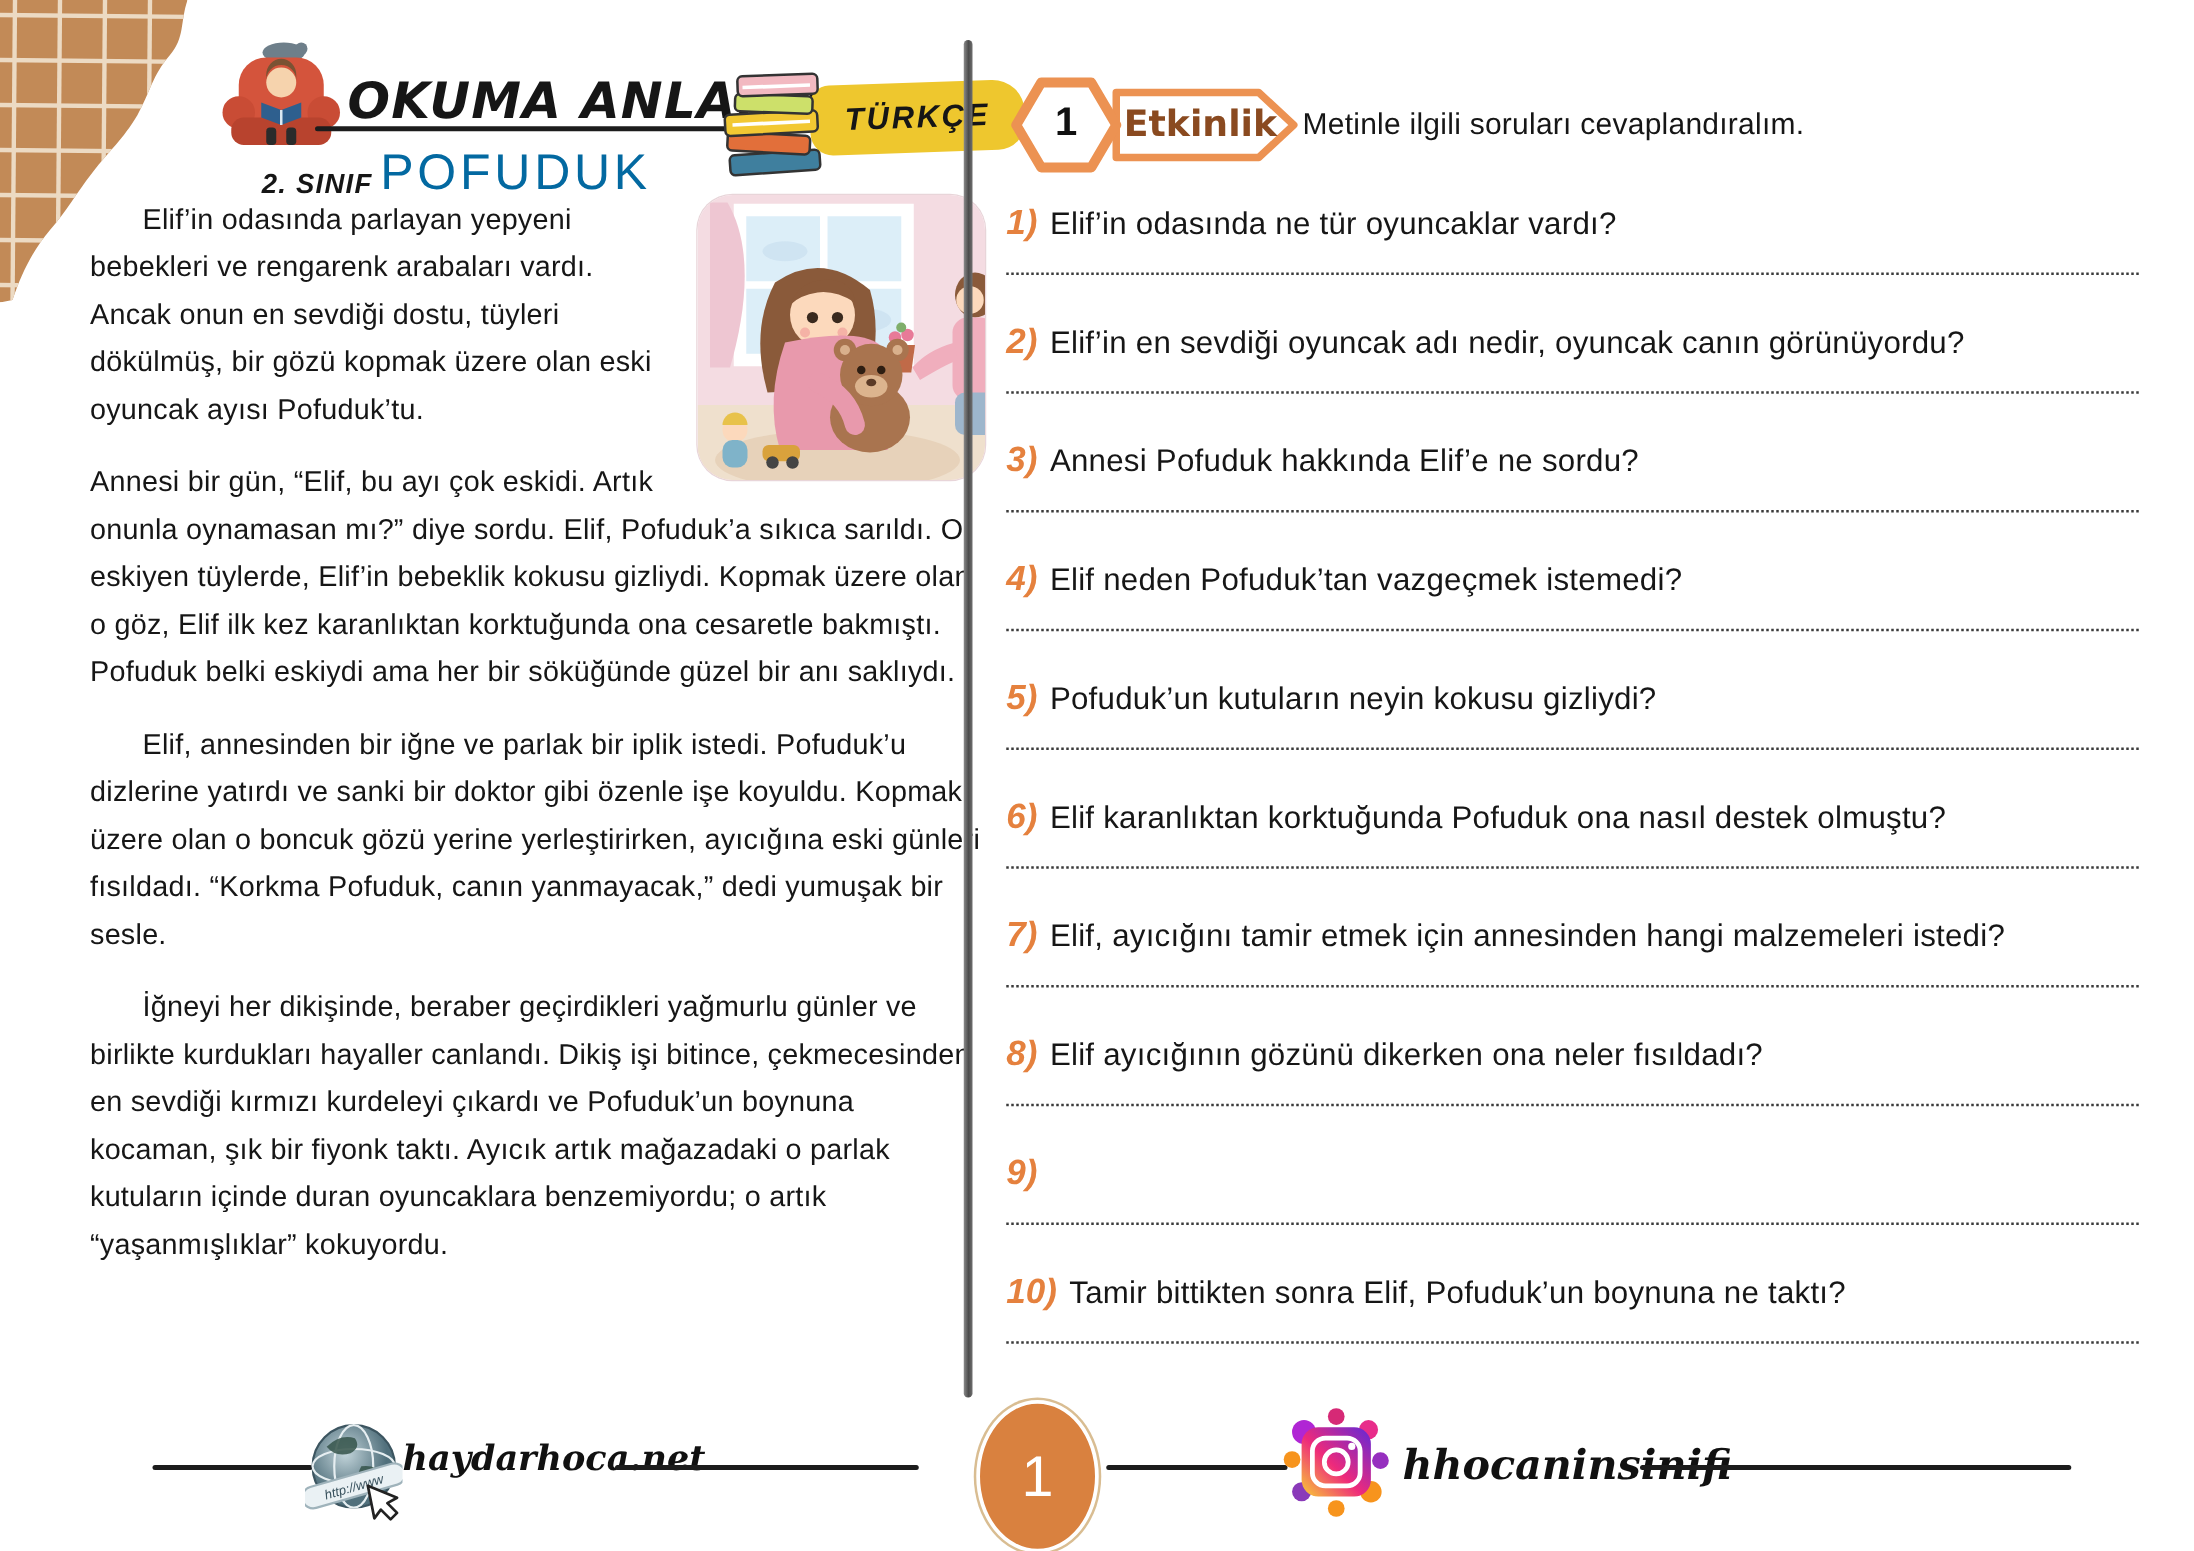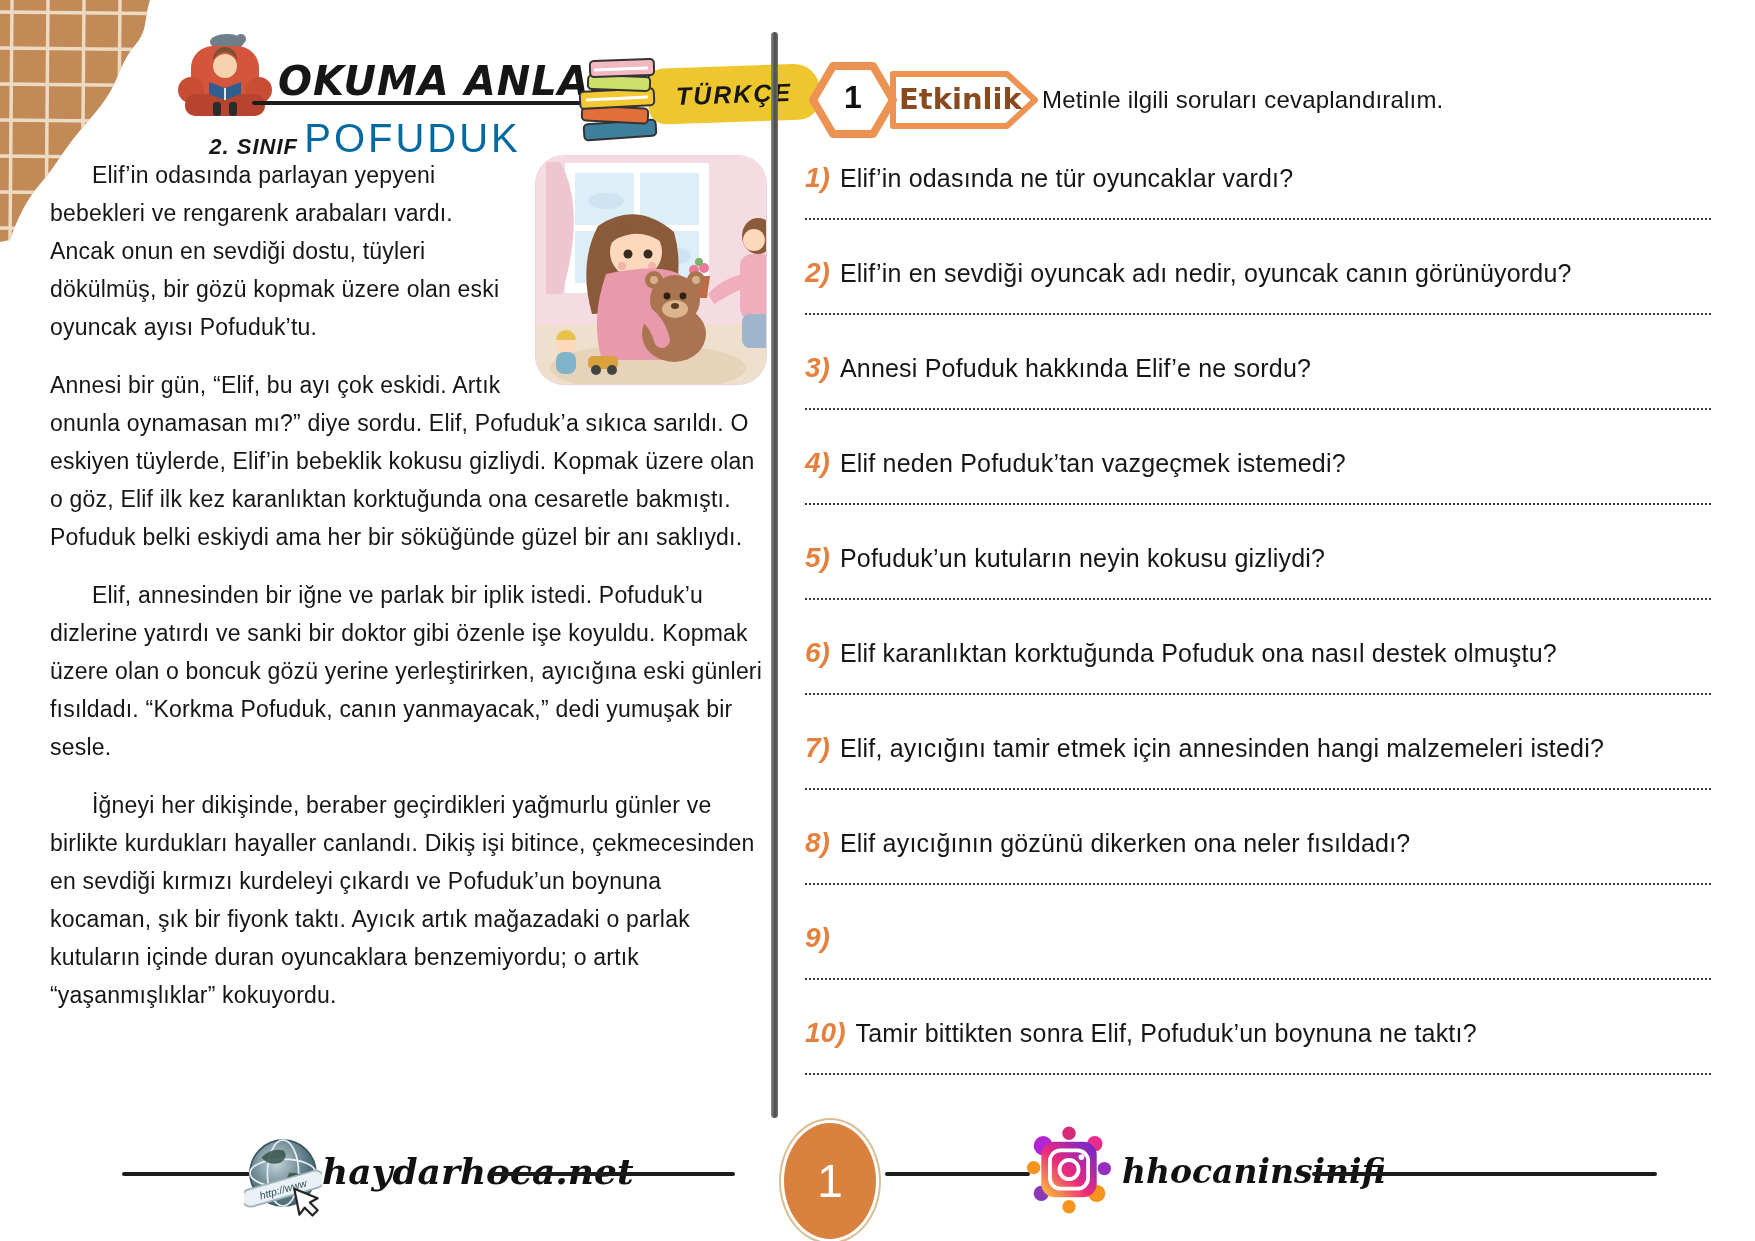--- a/index.html
+++ b/index.html
@@ -17,21 +17,21 @@
          font-weight:800;font-style:italic;font-size:40px;letter-spacing:1px;}
   .header-line{position:absolute;left:252px;top:101px;width:330px;height:4px;background:#1c1c1c;border-radius:2px;}
   .subject-banner{position:absolute;left:648px;top:66px;width:172px;height:56px;background:#EEC72E;
          border-radius:16px 26px 22px 18px;transform:rotate(-2deg);display:flex;align-items:center;justify-content:center;}
   .subject-banner span{font-weight:bold;font-size:25px;letter-spacing:2px;font-style:italic;}
   .books-illu{position:absolute;left:568px;top:48px;z-index:2;}
   .story-title{position:absolute;left:55px;top:116px;width:715px;text-align:center;
          color:#0369a1;font-size:40px;letter-spacing:3px;}
 
   
-  .story{position:absolute;left:50px;top:156px;width:716px;font-size:23px;line-height:38px;letter-spacing:.2px;}
+  .story{position:absolute;left:72px;top:156px;width:716px;font-size:23px;line-height:38px;letter-spacing:.2px;}
   .story p{margin:0 0 20px 0;}
   .story p.indent{text-indent:42px;}
   .story-img{float:right;width:230px;height:228px;margin:0 0 10px 14px;border-radius:28px;overflow:hidden;box-shadow:0 0 0 1px #e8d5d9;}
 
   
   .divider{position:absolute;left:771px;top:32px;width:7px;height:1086px;border-radius:4px;
            background:linear-gradient(to right,#8a8a8a,#4c4c4c 55%,#6f6f6f);}
   .page-circle{position:absolute;left:781px;top:1120px;width:92px;height:116px;background:#D9813F;
            border-radius:50%;border:3px solid #fff;box-shadow:0 0 0 2px #d9bd92;
            display:flex;align-items:center;justify-content:center;color:#fff;font-size:46px;}
@@ -52,21 +52,21 @@
   .q-text{font-size:25px;letter-spacing:.2px;}
   .answer-line{position:absolute;left:0;right:2px;top:60px;border-bottom:2px dotted #3b3b3b;}
 
   
   .f-line{position:absolute;top:1172px;height:4px;background:#1c1c1c;border-radius:2px;}
   .f-line.l1{left:122px;width:128px;}
   .f-line.l2{left:492px;width:243px;}
   .f-line.r1{left:885px;width:145px;}
   .f-line.r2{left:1312px;width:345px;}
   .logo-text{position:absolute;font-family:"DejaVu Serif",serif;font-weight:bold;font-style:italic;color:#111;}
-  .site-text{left:322px;top:1150px;font-size:36px;text-align:right;}
+  .site-text{left:322px;top:1150px;font-size:28px;text-align:right;}
   .insta-text{left:1122px;top:1152px;font-size:33px;}
   .globe-illu{position:absolute;left:244px;top:1134px;}
   .insta-illu{position:absolute;left:1026px;top:1124px;}
 </style>
 </head>
 <body>
 
 <div class="page">
 
   <div class="torn-corner">

